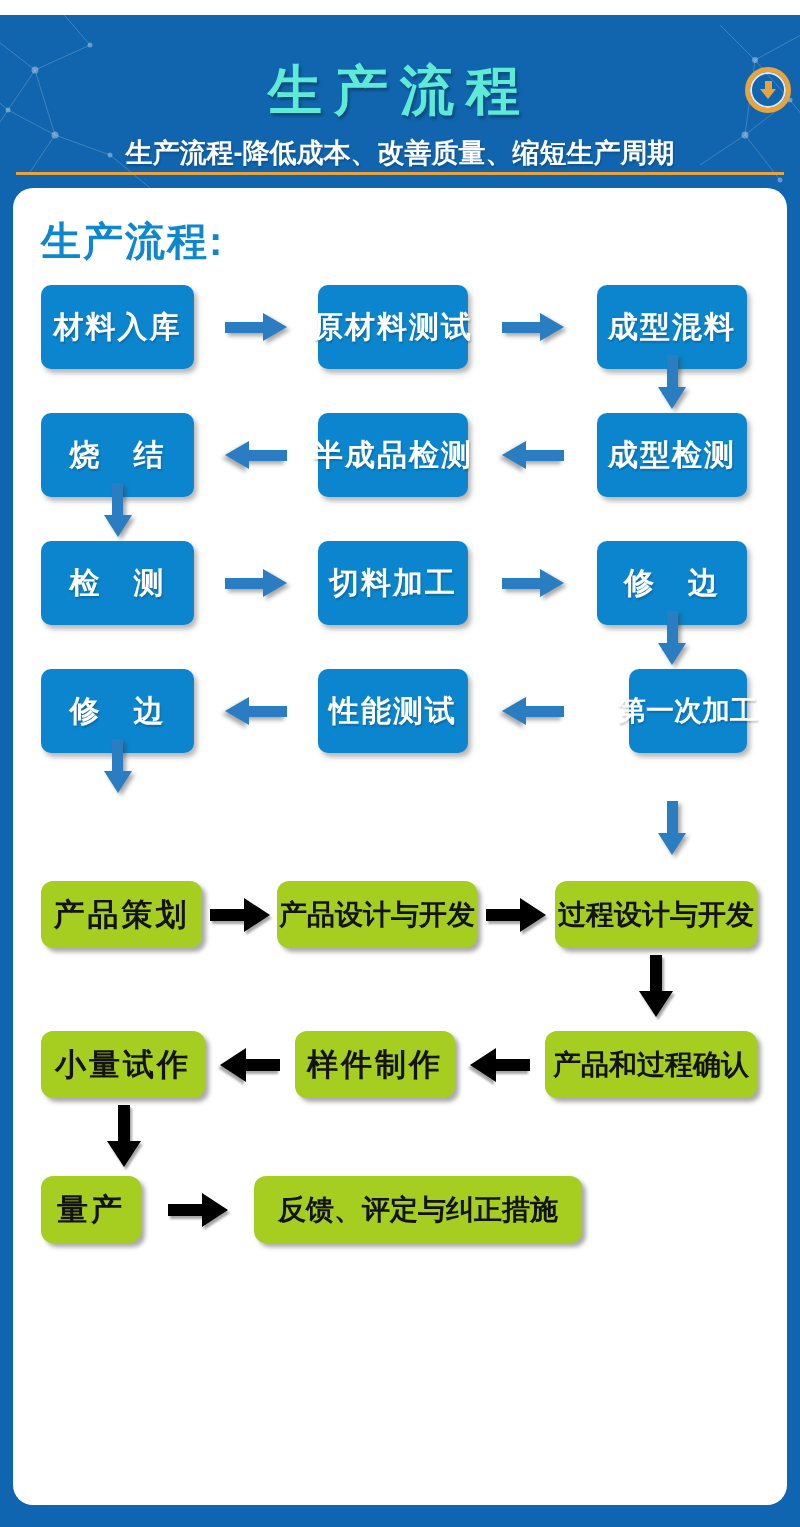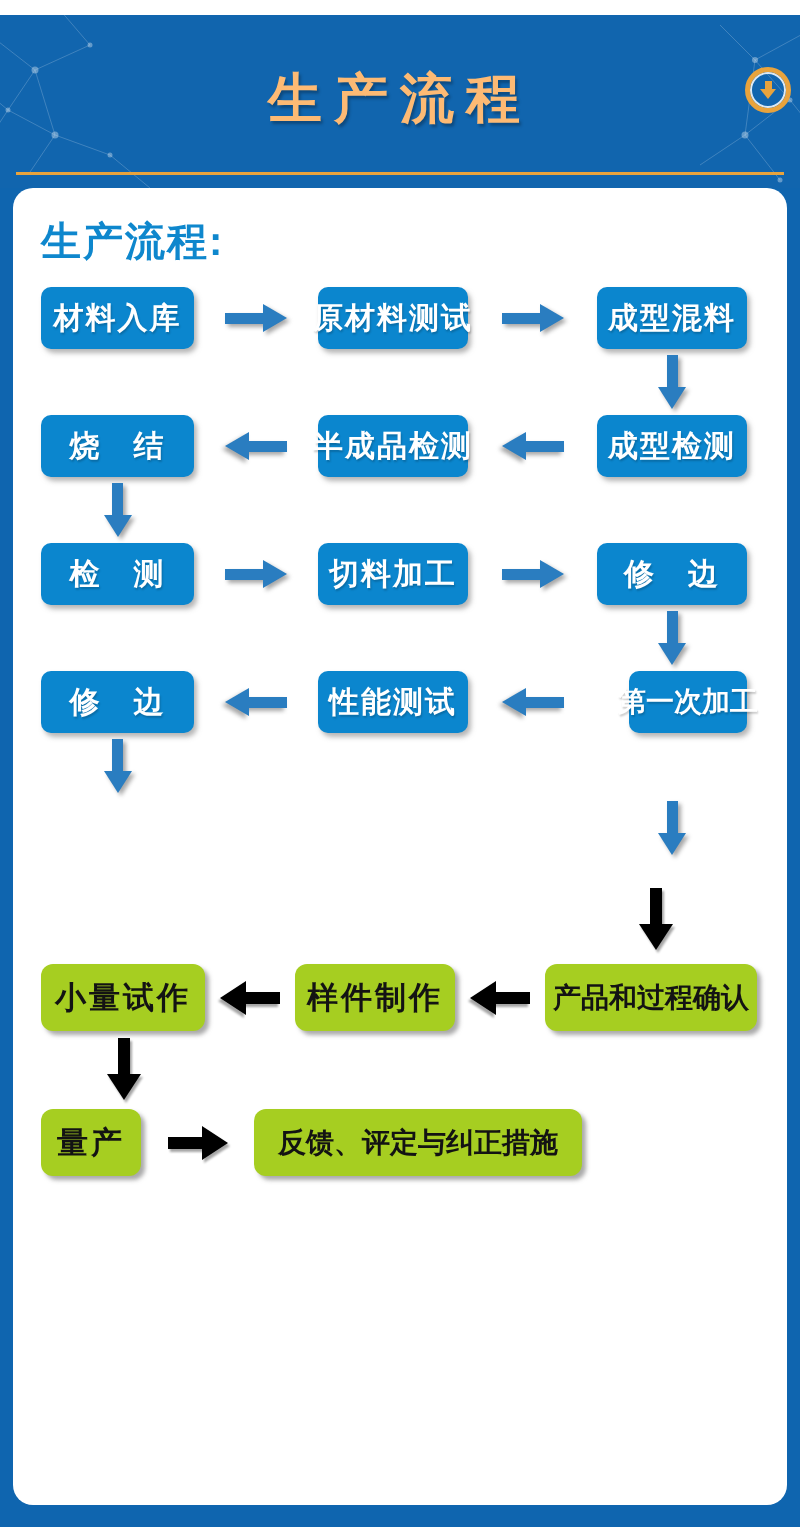--- a/index.html
+++ b/index.html
@@ -9,23 +9,23 @@
     font-family:"Liberation Sans","DejaVu Sans",sans-serif;
     position:relative;overflow:hidden;
   }
   
   .top-strip{height:15px;background:#ffffff;}
   .header{position:relative;height:173px;background:#1165ae;overflow:hidden;}
   .net{position:absolute;top:0;pointer-events:none;opacity:.9;}
   .net.left{left:0;}
   .net.right{right:0;}
   .hero-title{
-    position:relative;text-align:center;color:#fdba74;
+    position:relative;text-align:center;color:#5eead4;
     font-size:54px;line-height:58px;font-weight:bold;
-    letter-spacing:12px;padding-top:38px;margin:16px;
+    letter-spacing:12px;padding-top:38px;margin:8px;
     text-shadow:2px 3px 3px rgba(0,0,0,.28);
   }
   .hero-sub{
     position:relative;text-align:center;color:#fff;
     font-size:27px;font-weight:bold;margin-top:16px;
     text-shadow:1px 2px 2px rgba(0,0,0,.2);
   }
   .gold-line{position:absolute;left:16px;right:16px;bottom:13px;height:3px;background:#e8a33d;}
   .scroll-icon{
     position:absolute;right:9px;top:52px;width:36px;height:36px;
@@ -43,21 +43,21 @@
   }
   .sec-title{font-weight:bold;letter-spacing:2px;margin:0;}
   .sec-title.blue{color:#0e87cd;font-size:40px;margin:26px 0 0 28px;}
   .sec-title.dark{color:#151515;font-size:40px;margin:64px 0 0 28px;}
   
   .bchart{margin:16px 0 0 28px;}
   .brow,.bconn{display:grid;grid-template-columns:153px 124px 150px 129px 150px;align-items:center;}
   .brow{height:66px;margin-bottom:0;}
   .bconn{height:62px;}
   .bbox{
-    height:62px;background:#0b86ce;border-radius:10px;
+    height:84px;background:#0b86ce;border-radius:10px;
     color:#fff;font-size:30px;font-weight:bold;letter-spacing:2px;
     display:flex;align-items:center;justify-content:center;
     box-shadow:3px 4px 5px rgba(110,110,110,.5);
     text-shadow:1px 2px 2px rgba(0,0,0,.2);
     white-space:nowrap;
   }
   .bbox.sm{font-size:28px;letter-spacing:0;margin-left:32px;}
   .acell{display:flex;align-items:center;justify-content:center;}
   .c1{grid-column:1;justify-self:center;}
   .c5{grid-column:5;justify-self:center;}
@@ -118,20 +118,21 @@
     </g>
     <g fill="rgba(255,255,255,0.38)">
       <circle cx="95" cy="45" r="3"></circle>
         <circle cx="130" cy="85" r="2.5"></circle>
       <circle cx="85" cy="120" r="3.5"></circle>
         <circle cx="120" cy="165" r="2.5"></circle>
     </g>
   </svg>
 
   <h1 class="hero-title">生产流程</h1>
+  <div class="hero-sub">生产流程-降低成本、改善质量、缩短生产周期</div>
   <div class="scroll-icon">
     <div class="gold-darrow">
         <div class="s"></div>
         <div class="h"></div>
       </div>
   </div>
   <div class="gold-line"></div>
 </div>
 
 <div class="card">
@@ -257,20 +258,37 @@
           </div>
         </div>
     </div>
 
 
   </div>
 
 
   <div class="gchart">
 
+    <div class="grow">
+      <div class="gbox" style="width:161px">产品策划</div>
+      <div class="gap" style="width:75px">
+          <div class="karrow">
+            <div class="stem"></div>
+            <div class="head"></div>
+          </div>
+        </div>
+      <div class="gbox gsm" style="width:200px">产品设计与开发</div>
+      <div class="gap" style="width:78px">
+          <div class="karrow">
+            <div class="stem"></div>
+            <div class="head"></div>
+          </div>
+        </div>
+      <div class="gbox gsm" style="width:202px">过程设计与开发</div>
+    </div>
 
     <div class="gconn g1">
       <div class="kdown" style="left:598px">
           <div class="stem"></div>
           <div class="head"></div>
         </div>
     </div>
 
     <div class="grow">
       <div class="gbox" style="width:164px">小量试作</div>

